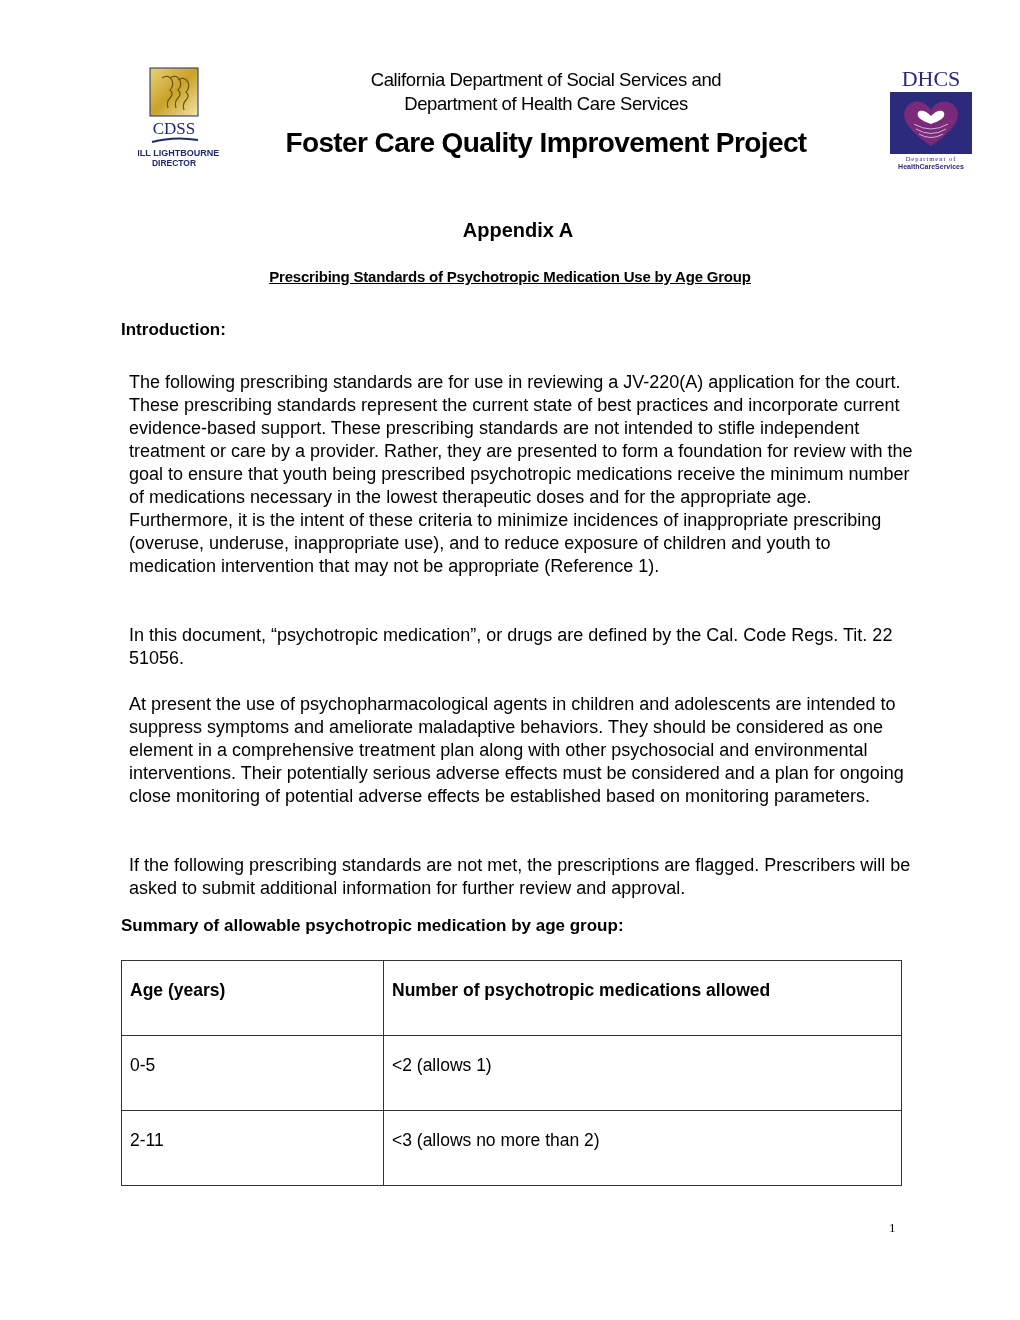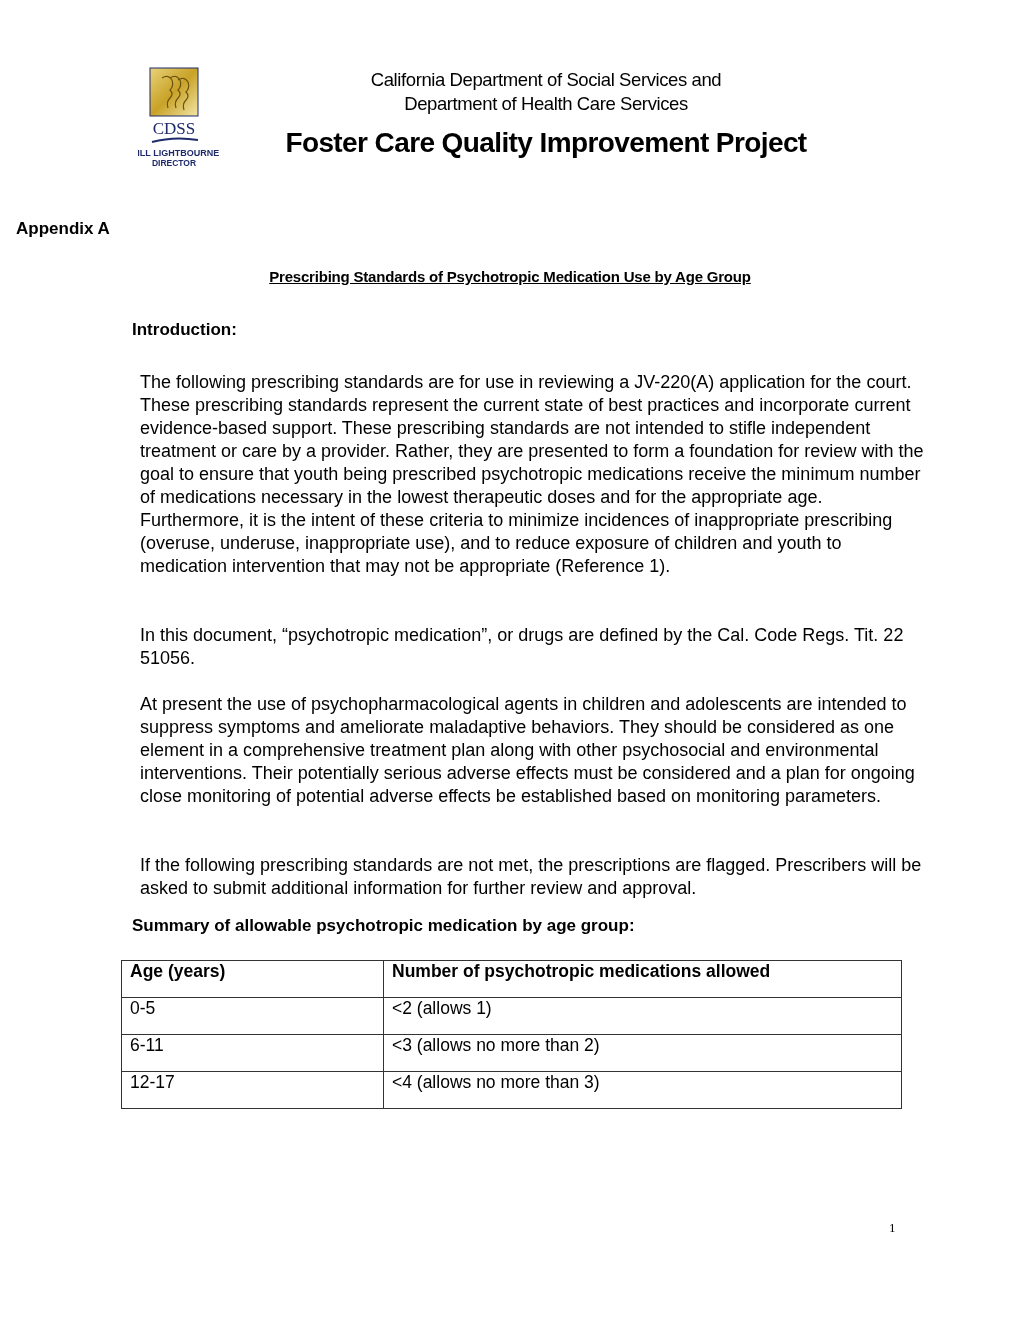--- a/index.html
+++ b/index.html
@@ -4,33 +4,33 @@
 <style>
   html, body { margin: 0; padding: 0; background: #ffffff; }
   body { width: 1020px; height: 1320px; position: relative; font-family: "Liberation Sans", sans-serif; color: #000; overflow: hidden; }
   .header { position: absolute; top: 62px; left: 0; width: 1020px; height: 110px; }
   .cdss-logo { position: absolute; left: 138px; top: 4px; width: 110px; height: 106px; }
   .dhcs-logo { position: absolute; left: 888px; top: 4px; width: 86px; height: 104px; }
   .header-text { position: absolute; left: 250px; top: 6px; width: 592px; text-align: center; }
   .org-line { font-size: 18.5px; line-height: 24px; letter-spacing: -0.4px; }
   .project-title { font-size: 28px; font-weight: bold; line-height: 34px; letter-spacing: -0.6px; margin-top: 10px; }
 
-  .appendix-title { position: absolute; top: 219px; left: 0; width: 1020px; font-size: 17px; font-weight: bold; padding-left: 16px; box-sizing: border-box; }
+  .appendix-title { position: absolute; top: 219px; left: 0; width: 1020px; text-align: center; font-size: 20px; font-weight: bold; padding-left: 16px; box-sizing: border-box; }
   .doc-title { position: absolute; top: 268px; left: 120px; width: 780px; text-align: center; font-size: 15px; font-weight: bold; text-decoration: underline; white-space: nowrap; letter-spacing: -0.2px; }
-  .content { position: absolute; left: 132px; width: 785px; font-size: 18px; line-height: 23px; }
+  .content { position: absolute; left: 121px; width: 785px; font-size: 18px; line-height: 23px; }
   .intro-heading { top: 318px; font-weight: bold; font-size: 17px; }
   .p1 { top: 363px; }
   .p2 { top: 616px; }
   .p3 { top: 685px; }
   .p4 { top: 846px; }
   .summary-heading { top: 914px; font-weight: bold; font-size: 17px; }
   p { margin: 8px; }
 
   table.meds { position: absolute; top: 960px; left: 121px; width: 781px; border-collapse: collapse; font-size: 17.5px; }
-  table.meds td, table.meds th { border: 1.5px solid #333; vertical-align: top; text-align: left; padding: 0 8px; height: 36px; font-weight: normal; }
+  table.meds td, table.meds th { border: 1.5px solid #333; vertical-align: top; text-align: left; padding: 19px 8px; height: 36px; font-weight: normal; }
   table.meds th { font-weight: bold; }
   table.meds col.c1 { width: 262px; }
 
   .page-number { position: absolute; top: 1220px; left: 889px; font-family: "Liberation Serif", serif; font-size: 13px; }
 </style>
 </head>
 <body>
 
 <div class="header">
   <div class="cdss-logo">
@@ -52,20 +52,32 @@
       <text x="36" y="100" text-anchor="middle" font-family="Liberation Sans, sans-serif" font-size="8.5" font-weight="bold" fill="#1f2a6b">DIRECTOR</text>
     </svg>
   </div>
 
   <div class="header-text">
     <div class="org-line">California Department of Social Services and</div>
     <div class="org-line">Department of Health Care Services</div>
     <div class="project-title">Foster Care Quality Improvement Project</div>
   </div>
 
+  <div class="dhcs-logo">
+    <svg width="86" height="104" viewBox="0 0 86 104">
+      <text x="43" y="20" text-anchor="middle" font-family="Liberation Serif, serif" font-size="22" fill="#2b2a7c">DHCS</text>
+      <rect x="2" y="26" width="82" height="62" fill="#2b2a7c"></rect>
+      <path d="M43 80 C20 64 12 52 18 42 C24 32 38 34 43 44 C48 34 62 32 68 42 C74 52 66 64 43 80 Z" fill="#7a2a78"></path>
+      <path d="M43 50 C36 42 28 44 30 50 C32 54 38 56 43 58 C48 56 54 54 56 50 C58 44 50 42 43 50 Z" fill="#ffffff"></path>
+      <path d="M26 58 q17 10 34 0 M28 63 q15 9 30 0 M31 68 q12 7 24 0" fill="none" stroke="#c9b3d6" stroke-width="1"></path>
+      <rect x="2" y="88" width="82" height="16" fill="#ffffff"></rect>
+      <text x="43" y="95" text-anchor="middle" font-family="Liberation Serif, serif" font-size="6.5" letter-spacing="1" fill="#2b2a7c">Department of</text>
+      <text x="43" y="103" text-anchor="middle" font-family="Liberation Sans, sans-serif" font-size="7" font-weight="bold" fill="#2b2a7c">HealthCareServices</text>
+    </svg>
+  </div>
 </div>
 
 <div class="appendix-title">Appendix A</div>
 <div class="doc-title">Prescribing Standards of Psychotropic Medication Use by Age Group</div>
 
 <div class="content intro-heading">Introduction:</div>
 <p class="content p1">The following prescribing standards are for use in reviewing a JV-220(A) application for the court.  These prescribing standards represent the current state of best practices and incorporate current evidence-based support.  These prescribing standards are not intended to stifle independent treatment or care by a provider.  Rather, they are presented to form a foundation for review with the goal to ensure that youth being prescribed psychotropic medications receive the minimum number of medications necessary in the lowest therapeutic doses and for the appropriate age.  Furthermore, it is the intent of these criteria to minimize incidences of inappropriate prescribing (overuse, underuse, inappropriate use), and to reduce exposure of children and youth to medication intervention that may not be appropriate (Reference 1).</p>
 <p class="content p2">In this document, “psychotropic medication”, or drugs are defined by the Cal. Code Regs. Tit. 22 51056.</p>
 <p class="content p3">At present the use of psychopharmacological agents in children and adolescents are intended to suppress symptoms and ameliorate maladaptive behaviors.  They should be considered as one element in a comprehensive treatment plan along with other psychosocial and environmental interventions. Their potentially serious adverse effects must be considered and a plan for ongoing close monitoring of potential adverse effects be established based on monitoring parameters.</p>
 <p class="content p4">If the following prescribing standards are not met, the prescriptions are flagged. Prescribers will be asked to submit additional information for further review and approval.</p>
@@ -80,23 +92,19 @@
   <tbody>
       <tr>
     <th>Age (years)</th>
     <th>Number of psychotropic medications allowed</th>
   </tr>
   <tr>
     <td>0-5</td>
     <td>&lt;2 (allows 1)</td>
   </tr>
   <tr>
-    <td>6-11</td>
+    <td>2-11</td>
     <td>&lt;3 (allows no more than 2)</td>
-  </tr>
-  <tr>
-    <td>12-17</td>
-    <td>&lt;4 (allows no more than 3)</td>
   </tr>
 </tbody>
   </table>
 
 <div class="page-number">1</div>
 
 </body></html>

